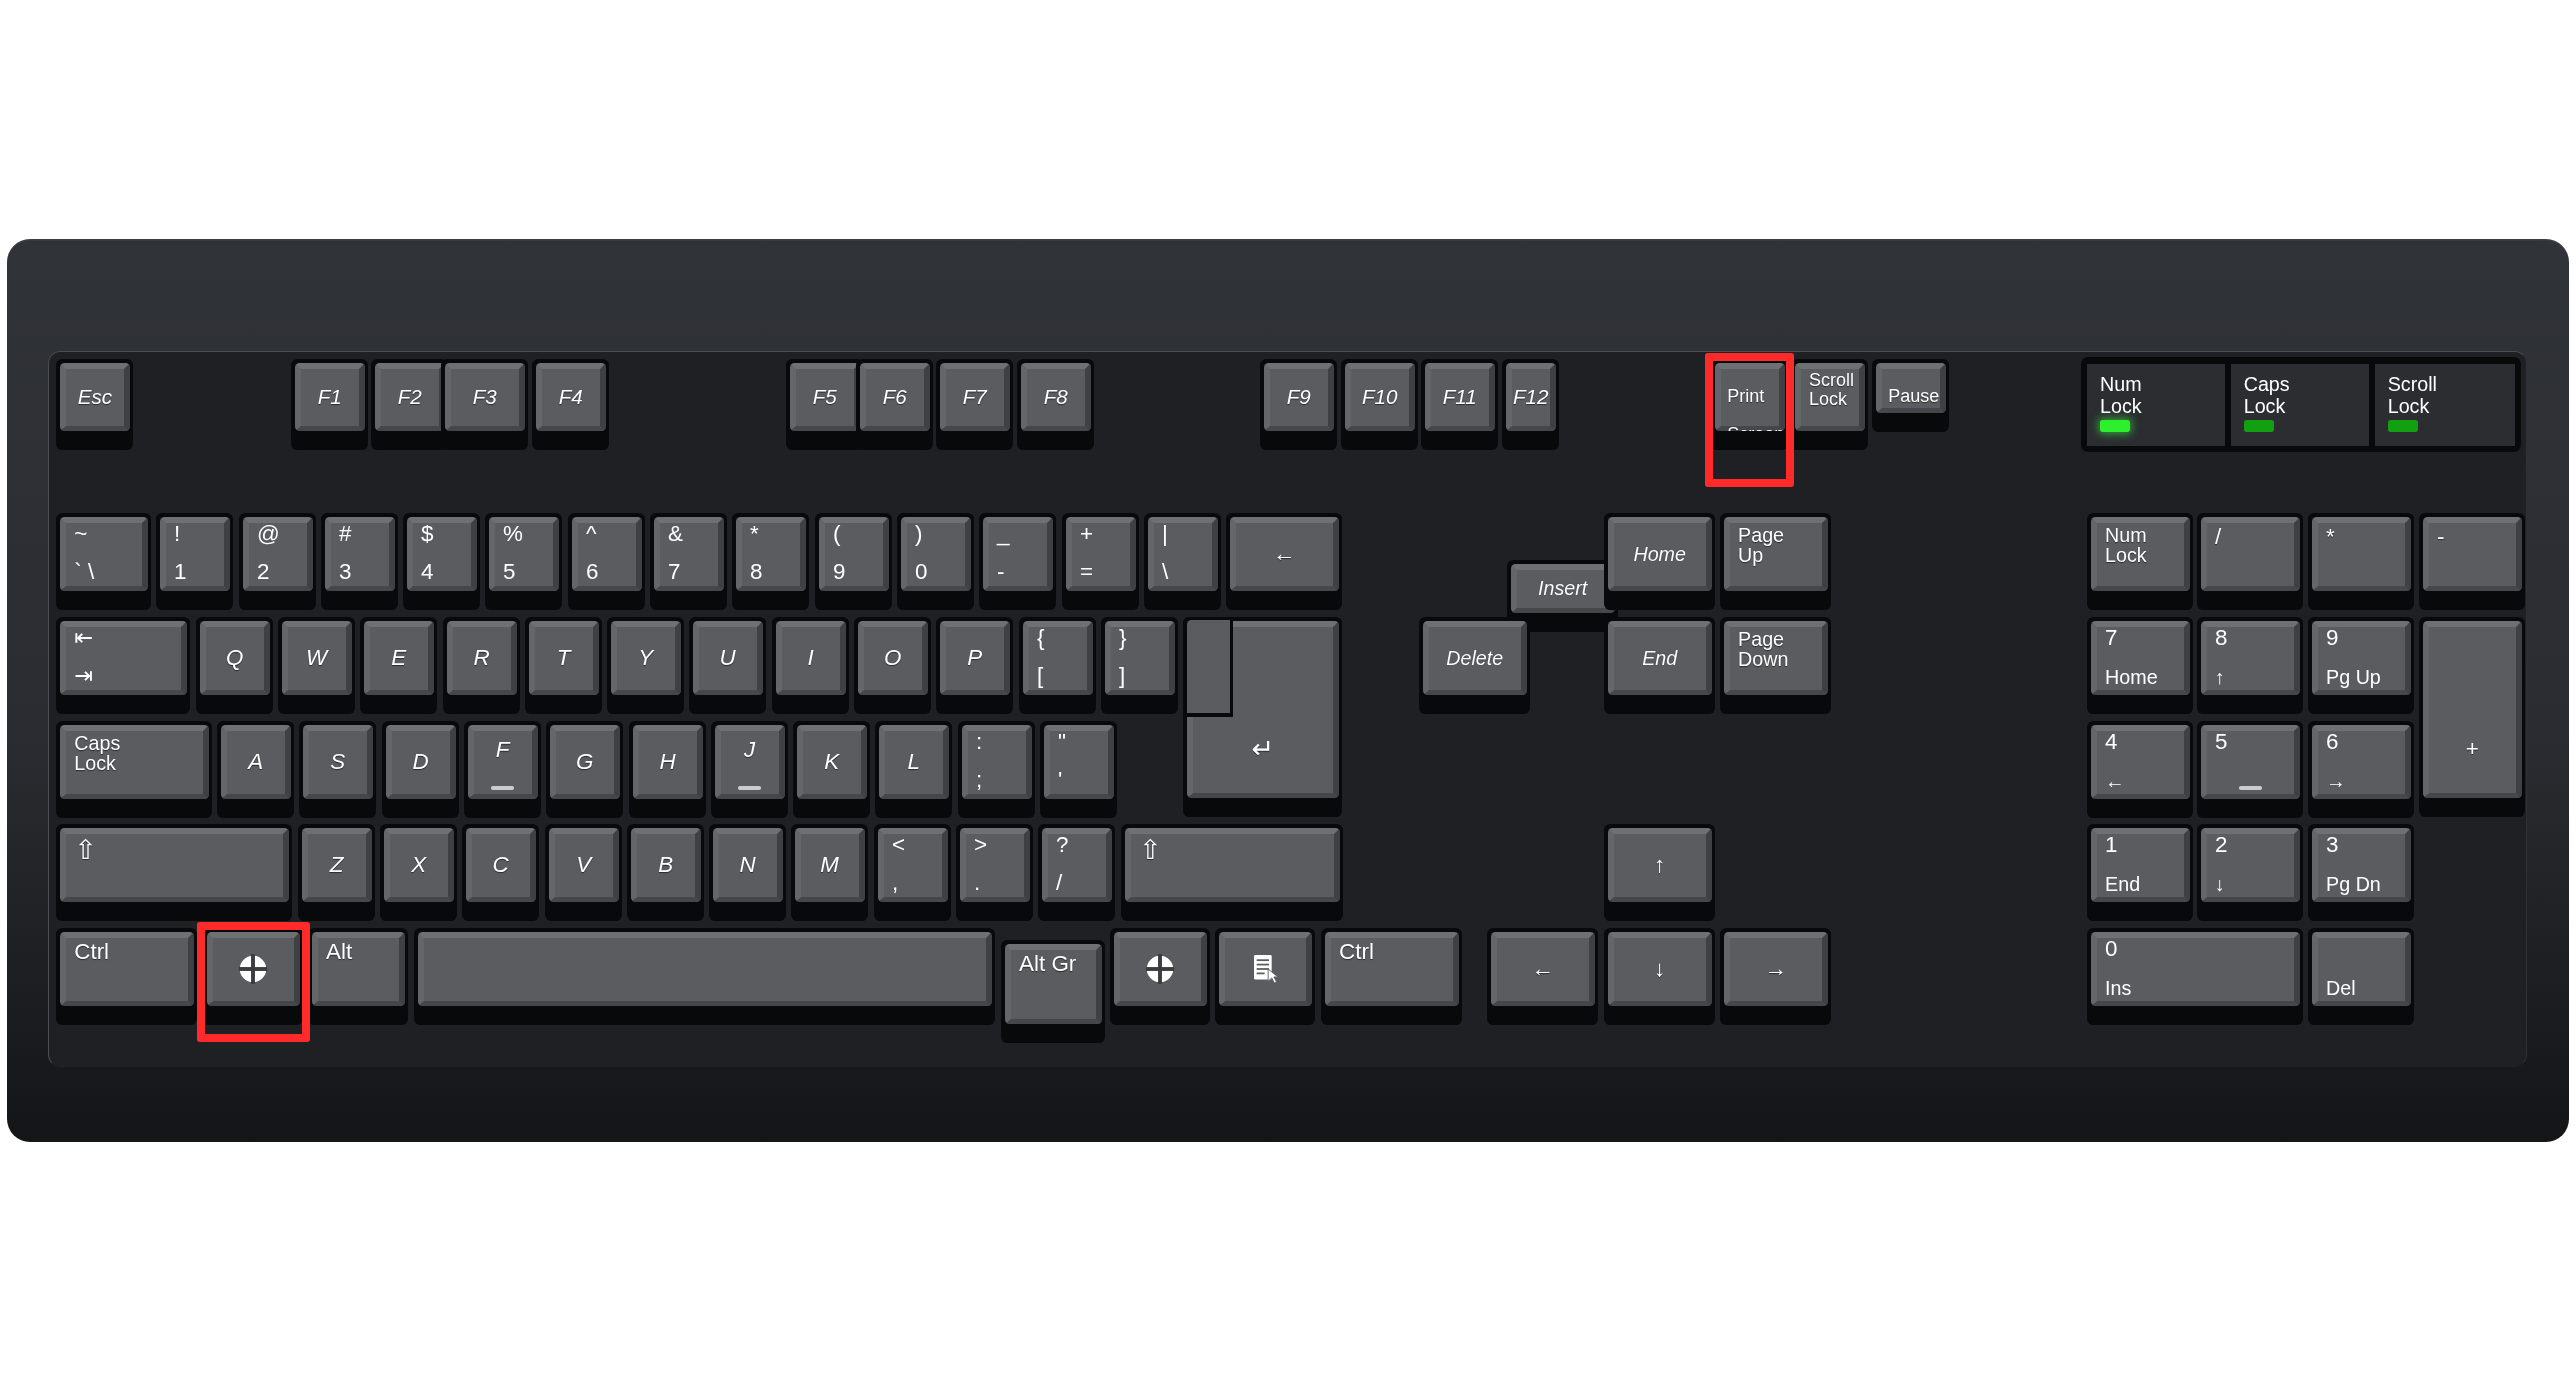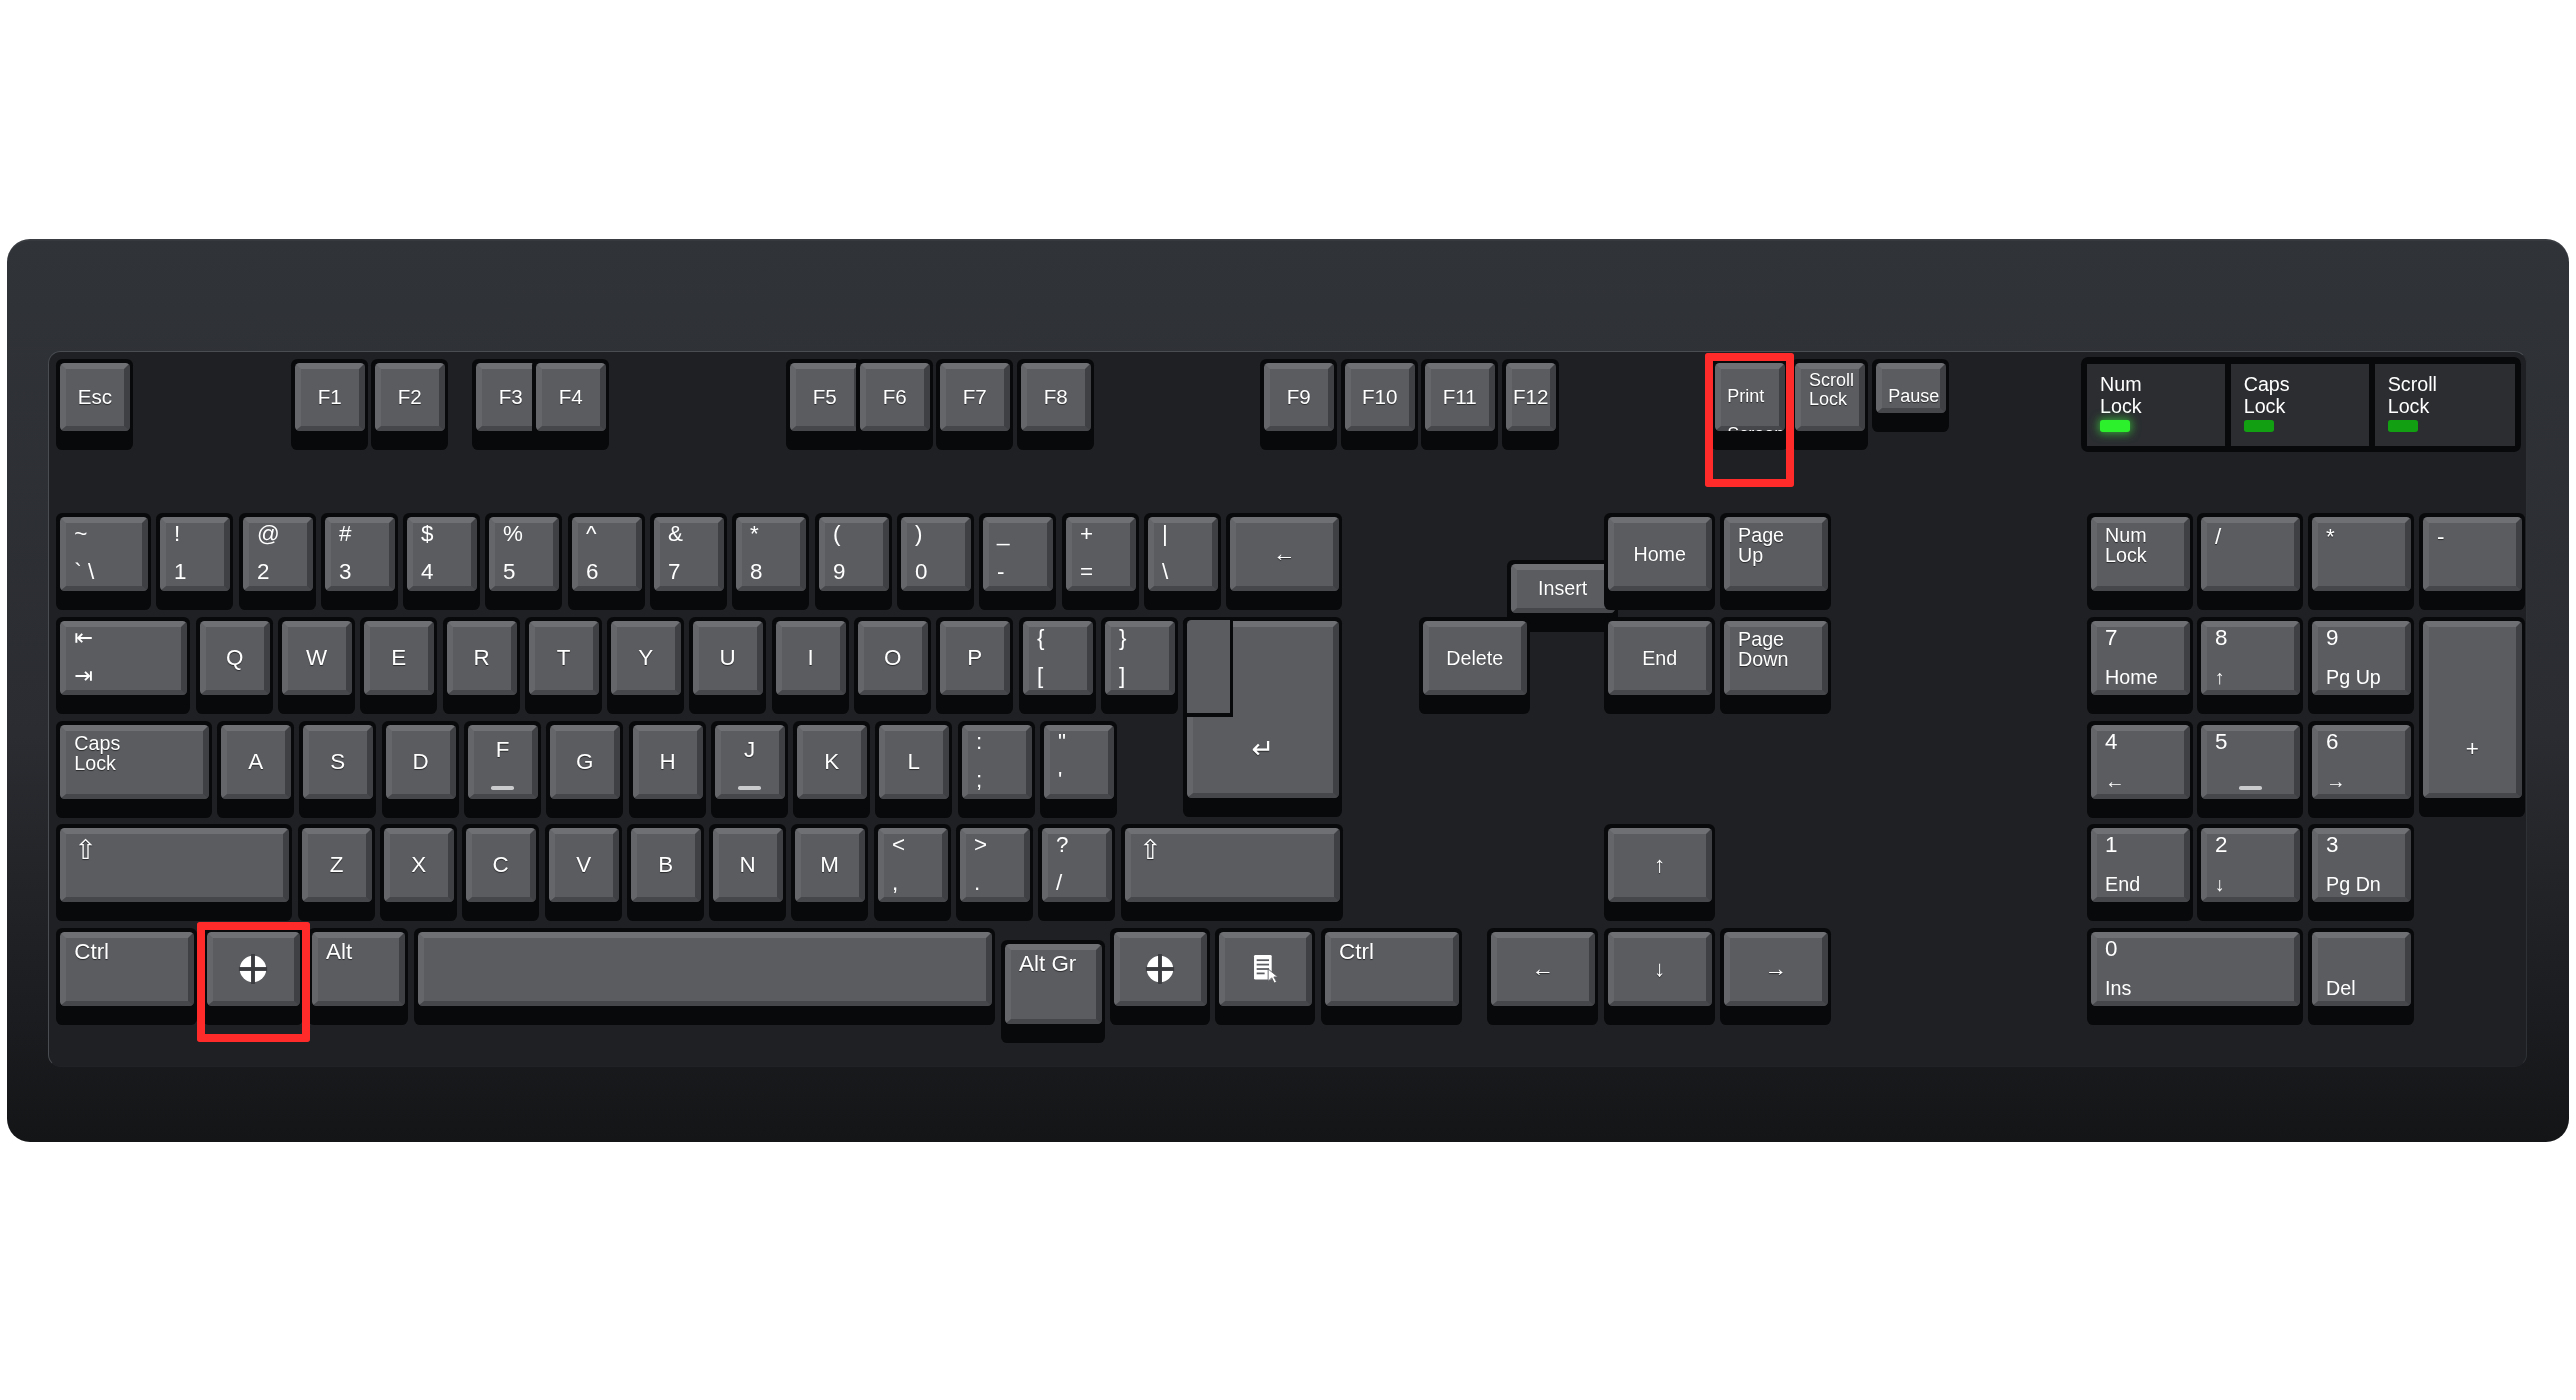--- a/index.html
+++ b/index.html
@@ -67,20 +67,21 @@
     right:9px;
     text-shadow:0 0.9px 0.9px rgba(0,0,0,.55);
     white-space:pre-line;
   }
   
   .key.c > .lab{
     left:0; right:0; top:50%;
     transform:translateY(-50%);
     text-align:center;
     padding:0 3.6px;
+    font-style:italic;
   }
   
   .key .up{ position:absolute; left:14.3px; top:5.4px; }
   .key .lo{ position:absolute; left:14.3px; bottom:7.2px; }
 
   .fkey{ font-size:20.6px; }
   .small{ font-size:19.7px; }
   .tiny{ font-size:18px; }
 
   
@@ -160,21 +161,21 @@
     <div class="kwell" style="left:242px; top:7.2px; width:77px; height:91px;">
       <div class="key c">
           <span class="lab fkey">F1</span>
         </div>
     </div>
     <div class="kwell" style="left:322px; top:7.2px; width:77px; height:91px;">
       <div class="key c">
           <span class="lab fkey">F2</span>
         </div>
     </div>
-    <div class="kwell" style="left:423px; top:7.2px; width:77px; height:91px;">
+    <div class="kwell" style="left:392px; top:7.2px; width:87px; height:91px;">
       <div class="key c">
           <span class="lab fkey">F3</span>
         </div>
     </div>
     <div class="kwell" style="left:483px; top:7.2px; width:77px; height:91px;">
       <div class="key c">
           <span class="lab fkey">F4</span>
         </div>
     </div>
 

